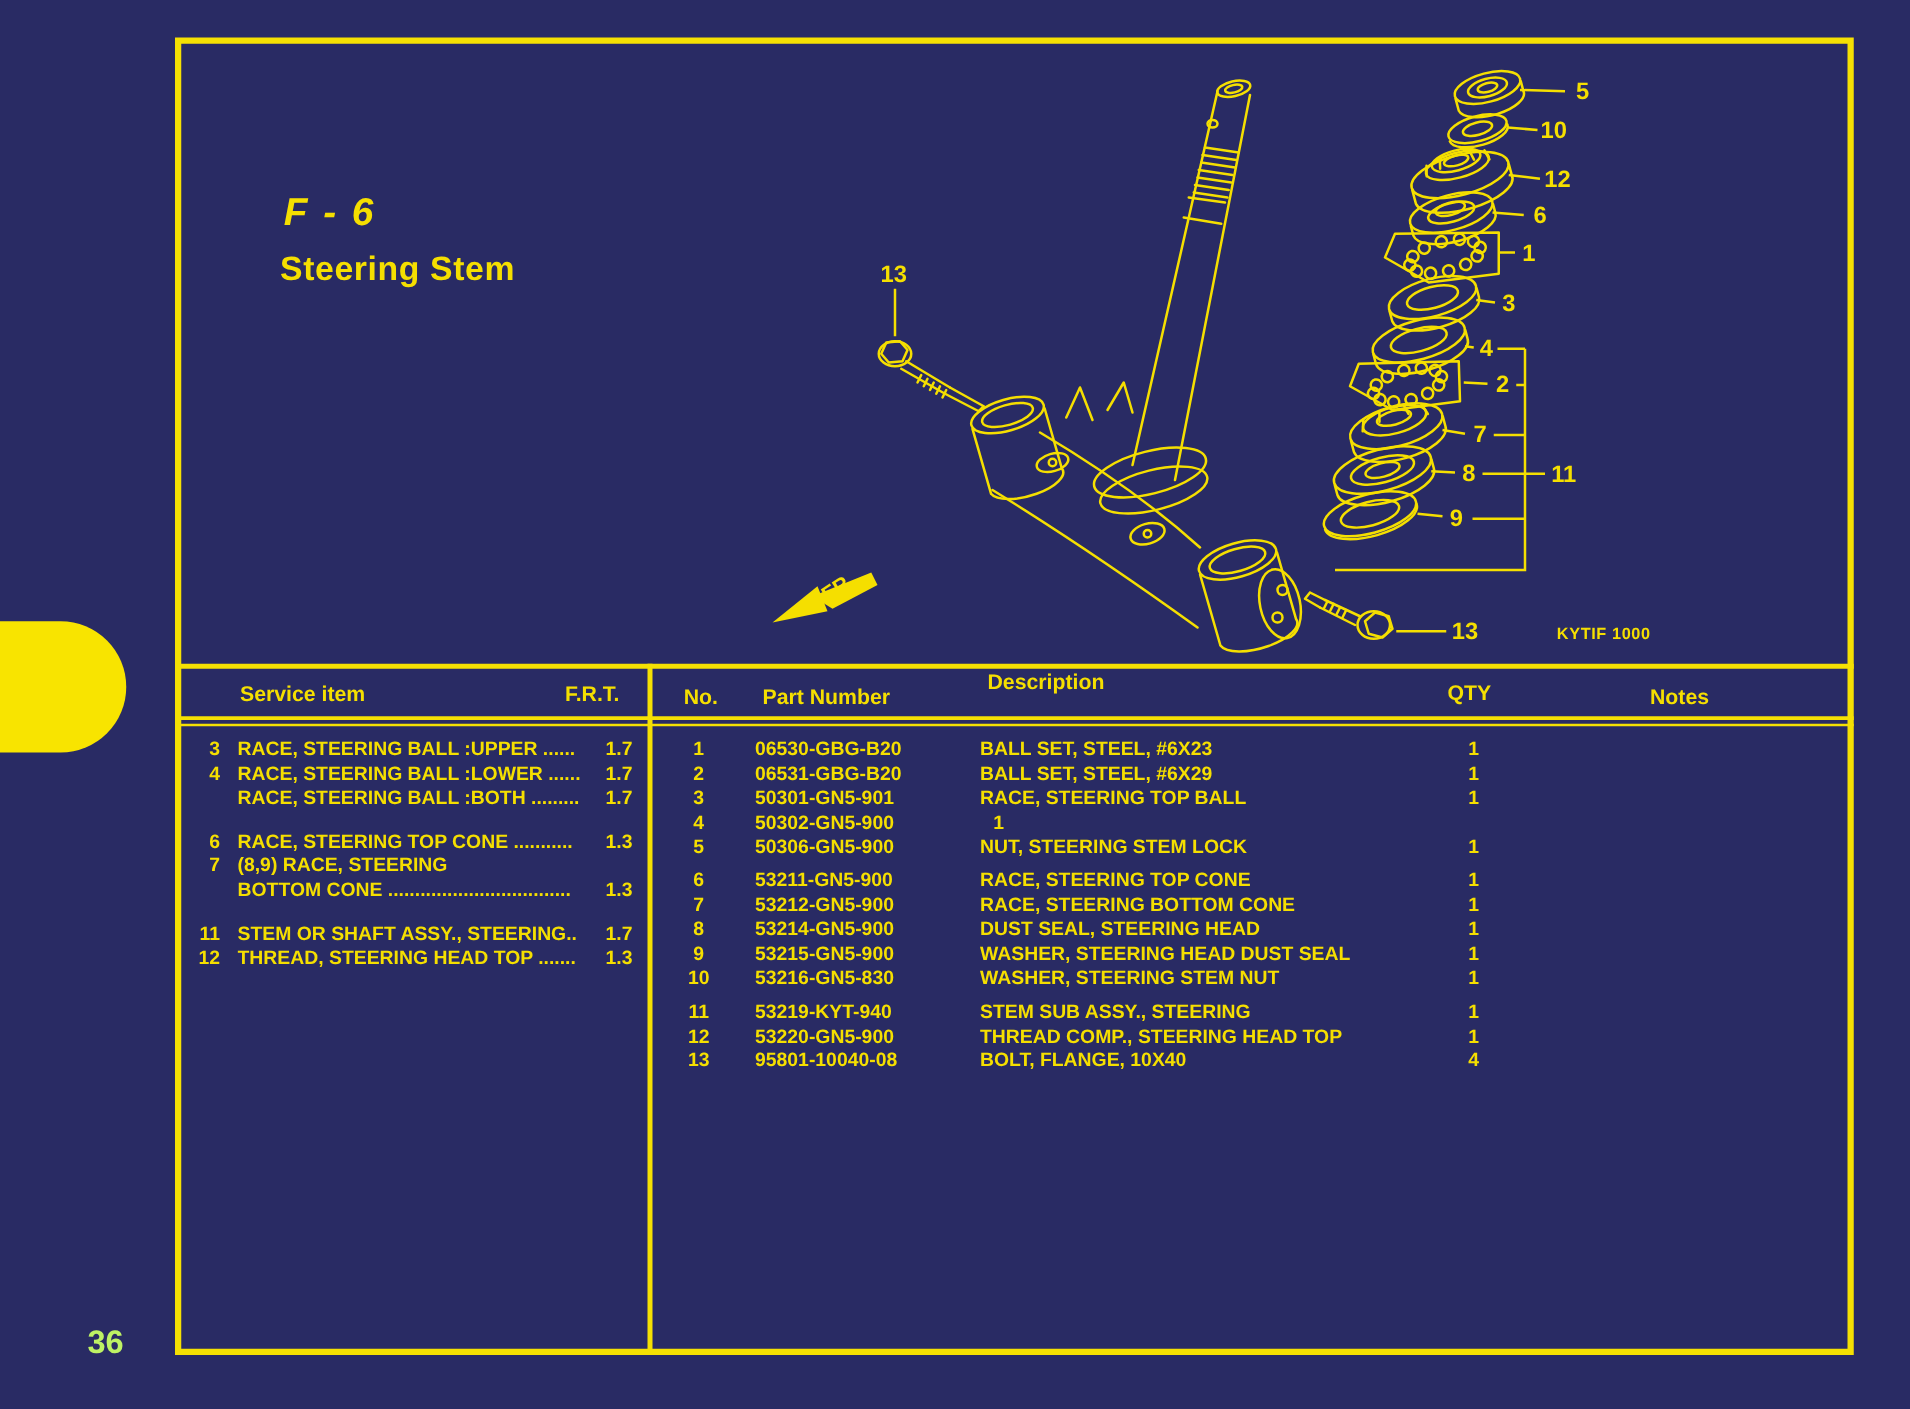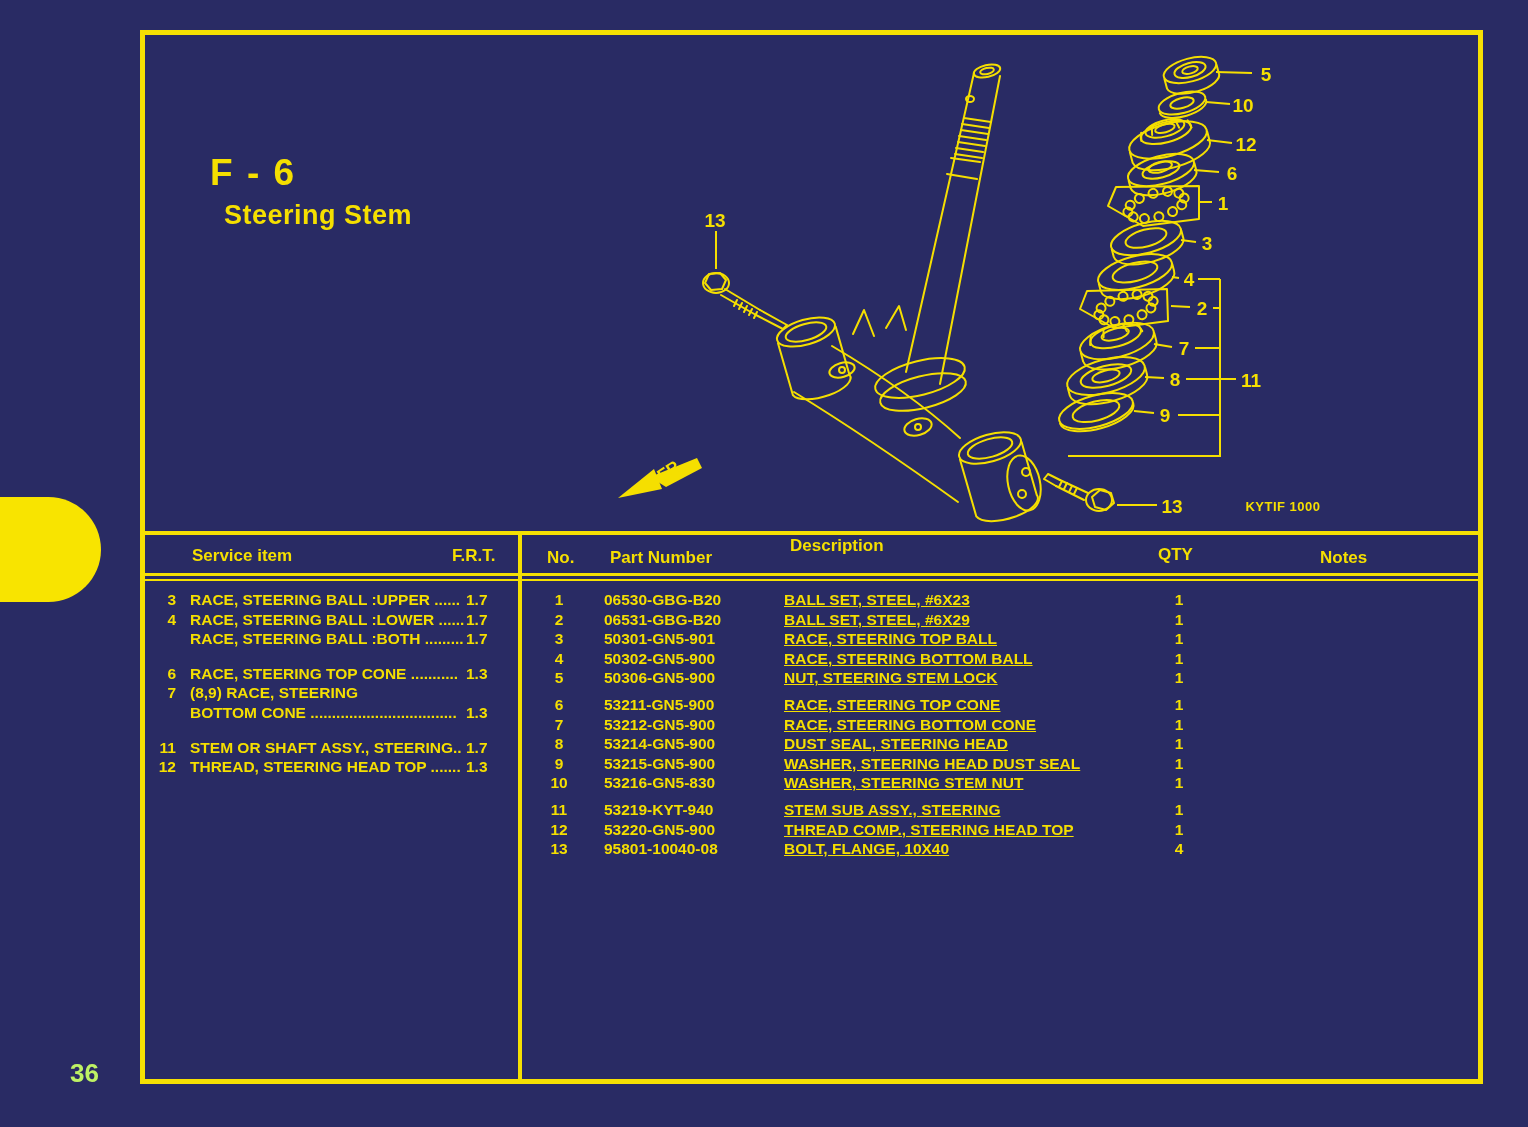--- a/index.html
+++ b/index.html
@@ -14,21 +14,21 @@
   .frame{
     left:140px;top:30px;width:1343px;height:1054px;
     border:5px solid #f5e003;box-sizing:border-box;
   }
   
   .side-tab{
     left:0;top:497px;width:101px;height:105px;
     background:#f8e400;border-radius:0 53px 53px 0;
   }
   
-  .sec-title{left:210px;top:152px;font-size:37px;font-weight:bold;letter-spacing:2px;}
+  .sec-title{left:227px;top:152px;font-size:31px;font-weight:bold;letter-spacing:2px;font-style:italic;}
   .sec-sub{left:224px;top:200px;font-size:27px;font-weight:bold;letter-spacing:.5px;}
   
   .tbl-topline{left:140px;top:531px;width:1343px;height:4px;background:#f5e003;}
   .hdr-line1{left:140px;top:573px;width:1343px;height:3px;background:#f5e003;}
   .hdr-line2{left:140px;top:579px;width:1343px;height:2px;background:#f5e003;}
   .v-divider{left:518px;top:531px;width:4px;height:553px;background:#f5e003;}
   
   .th{font-size:17px;font-weight:bold;text-align:center;}
   .th-service{left:192px;top:546px;}
   .th-frt{left:452px;top:546px;}
@@ -40,24 +40,24 @@
   
   .rows{font-size:15.5px;font-weight:bold;line-height:19.6px;}
   .svc-rows{left:150px;top:590px;width:356px;}
   .parts-rows{left:534px;top:590px;width:700px;}
   .row-group{margin:0;}
   .svc-rows .row-group + .row-group{margin-top:15px;}
   .parts-rows .row-group + .row-group{margin-top:7px;}
   .svc-row,.parts-row{display:flex;}
   .s-no{width:26px;text-align:right;flex:none;}
   .s-item{margin-left:14px;flex:1;white-space:nowrap;overflow:hidden;}
-  .s-frt{width:40px;text-align:left;flex:none;}
+  .s-frt{width:40px;text-align:right;flex:none;}
   .p-no{width:50px;text-align:center;flex:none;}
   .p-pn{width:180px;margin-left:20px;flex:none;}
-  .p-desc{width:380px;flex:none;white-space:nowrap;text-decoration:underline;}
+  .p-desc{width:380px;flex:none;white-space:nowrap;}
   .p-qty{width:30px;text-align:center;flex:none;}
   .p-notes{flex:1;}
   
   .page-num{left:70px;top:1058px;font-size:26px;font-weight:bold;color:#bef264;}
   
   .diagram{left:590px;top:30px;}
   .diagram *{vector-effect:non-scaling-stroke;}
   .ln{stroke:#f5df00;stroke-width:2;fill:none;stroke-linecap:round;stroke-linejoin:round;}
   .lead{stroke:#f5df00;stroke-width:2;fill:none;}
   .fill-y{fill:#f5df00;stroke:none;}
@@ -356,21 +356,20 @@
       <div class="parts-row">
         <span class="p-no">3</span>
         <span class="p-pn">50301-GN5-901</span>
         <span class="p-desc">RACE, STEERING TOP BALL</span>
         <span class="p-qty">1</span>
         <span class="p-notes"></span>
       </div>
       <div class="parts-row">
         <span class="p-no">4</span>
         <span class="p-pn">50302-GN5-900</span>
-        <span class="p-desc">RACE, STEERING BOTTOM BALL</span>
         <span class="p-qty">1</span>
         <span class="p-notes"></span>
       </div>
       <div class="parts-row">
         <span class="p-no">5</span>
         <span class="p-pn">50306-GN5-900</span>
         <span class="p-desc">NUT, STEERING STEM LOCK</span>
         <span class="p-qty">1</span>
         <span class="p-notes"></span>
       </div>

